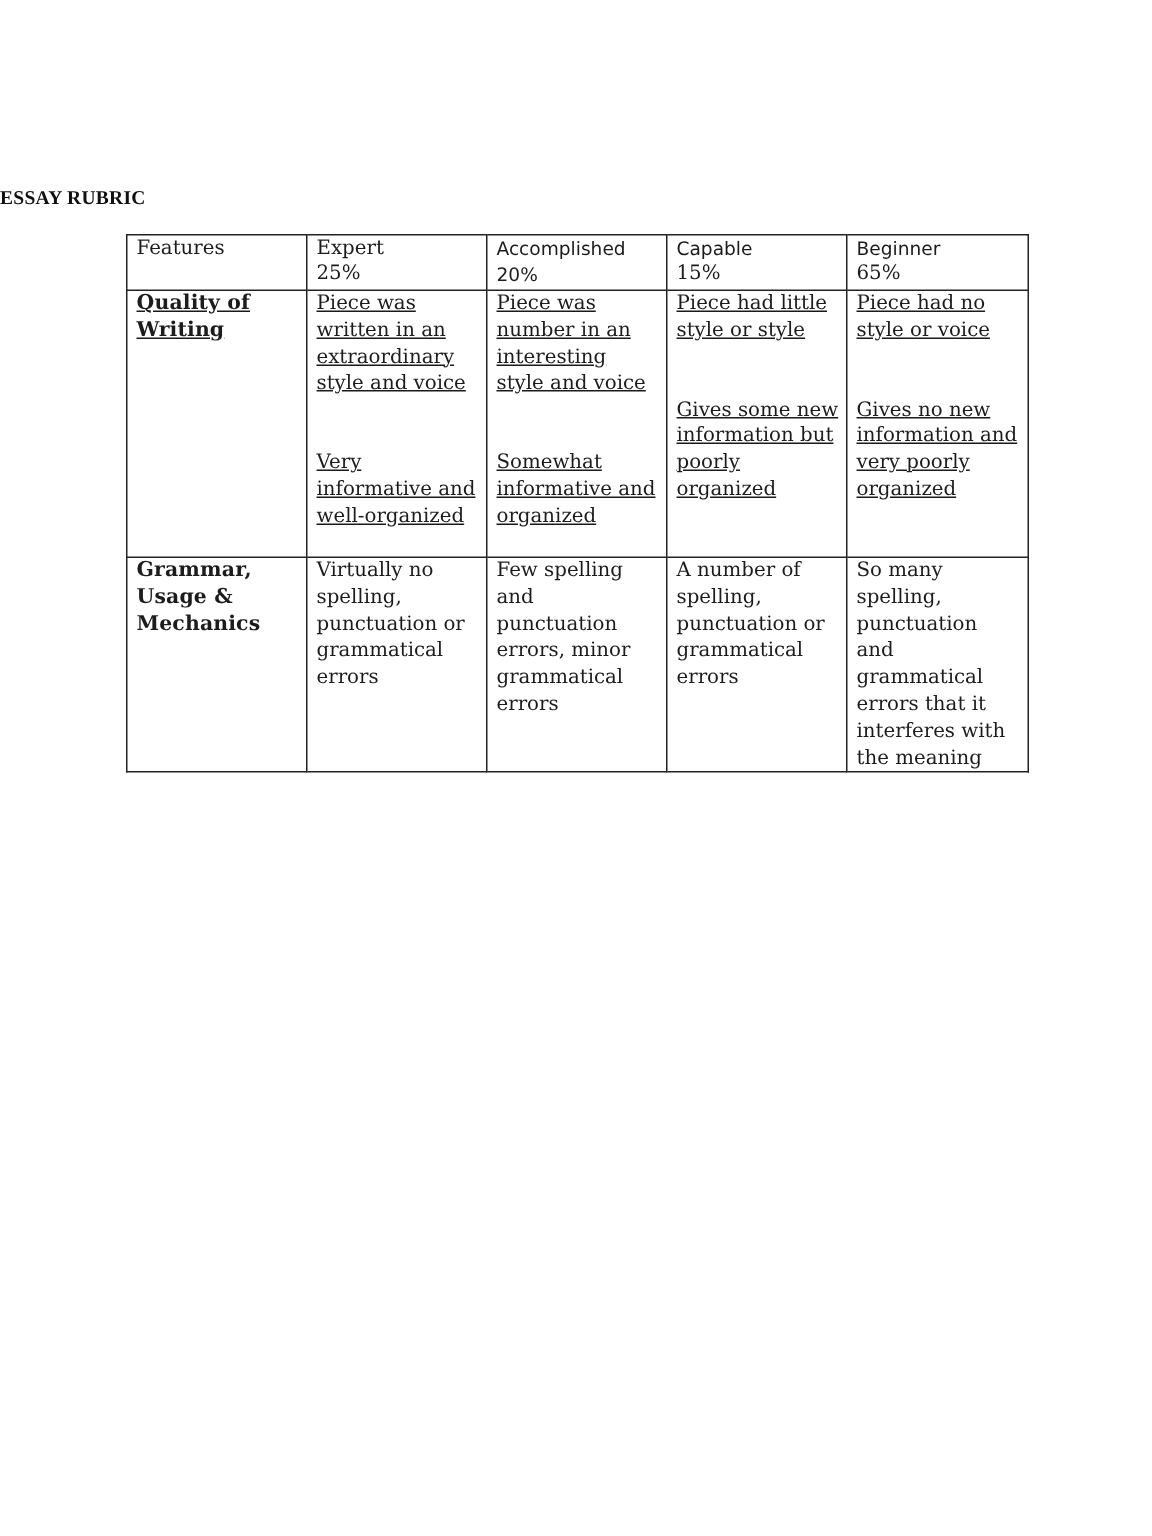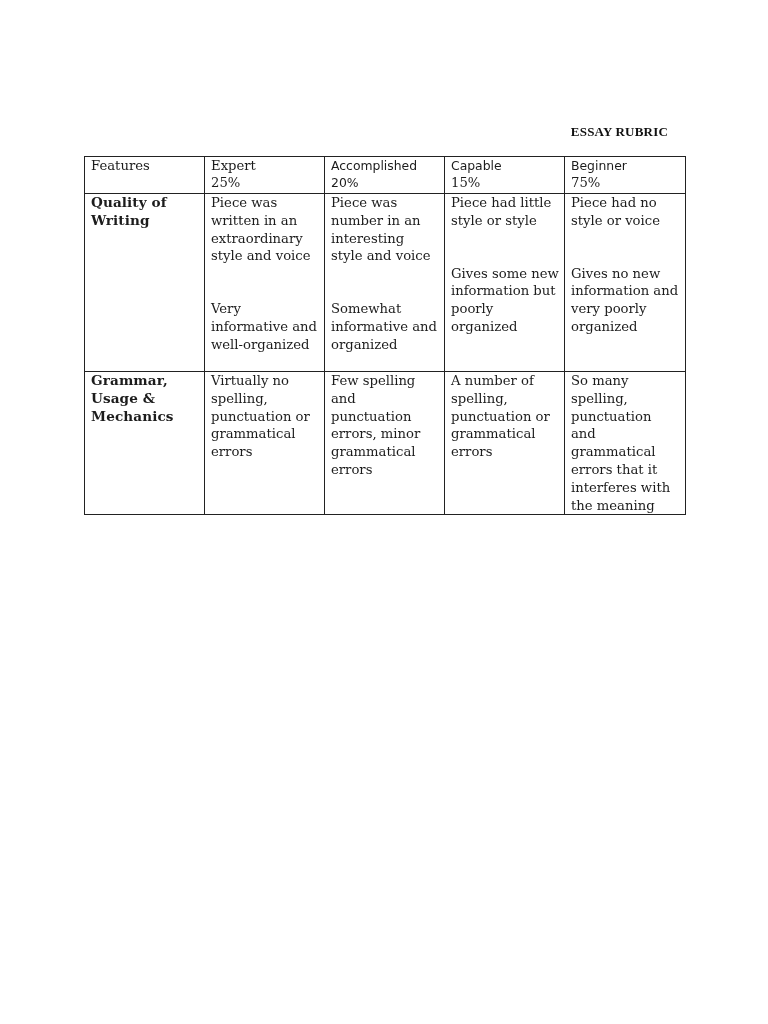--- a/index.html
+++ b/index.html
@@ -19,21 +19,21 @@
       position: absolute;
       left: 0; top: 0;
       width: 768px; height: 1024px;
       background: #ffffff;
     }
     .title {
       position: absolute;
       left: 0;
       width: 668px;
       top: 124px;
-      text-align: right;
+      text-align: left;
       font-family: "Liberation Serif", "DejaVu Serif", serif;
       font-weight: bold;
       font-size: 13px;
       letter-spacing: 0.2px;
       color: #111;
     }
     table.rubric {
       position: absolute;
       left: 84px;
       top: 156px;
@@ -53,21 +53,21 @@
       color: #1c1c1c;
       overflow: hidden;
     }
     col.c0 { width: 120px; }
     col.c1 { width: 120px; }
     col.c2 { width: 120px; }
     col.c3 { width: 120px; }
     col.c4 { width: 121px; }
     tr.header-row { height: 37px; }
     tr.header-row th { padding-top: 0px; }
-    tr.row-quality { height: 178px; }
+    tr.row-quality { height: 178px; text-decoration: underline; }
     tr.row-grammar { height: 141px; }
     .feature-label {
       font-weight: bold;
       font-size: 13.6px;
       letter-spacing: 0.1px;
     }
     .para {
       display: block;
     }
     .para + .para {
@@ -109,21 +109,21 @@
       <th>
         <span class="hdr-name hdr-sans">Accomplished</span>
         <span class="hdr-pct hdr-sans">20%</span>
       </th>
       <th>
         <span class="hdr-name hdr-sans">Capable</span>
         <span class="hdr-pct">15%</span>
       </th>
       <th>
         <span class="hdr-name hdr-sans">Beginner</span>
-        <span class="hdr-pct">75%</span>
+        <span class="hdr-pct">65%</span>
       </th>
     </tr>
 
     <tr class="row-quality">
       <td>
         <span class="feature-label">Quality of Writing</span>
       </td>
       <td>
         <span class="para">Piece was written in an extraordinary style and voice</span>
         <span class="para">Very informative and well-organized</span>

